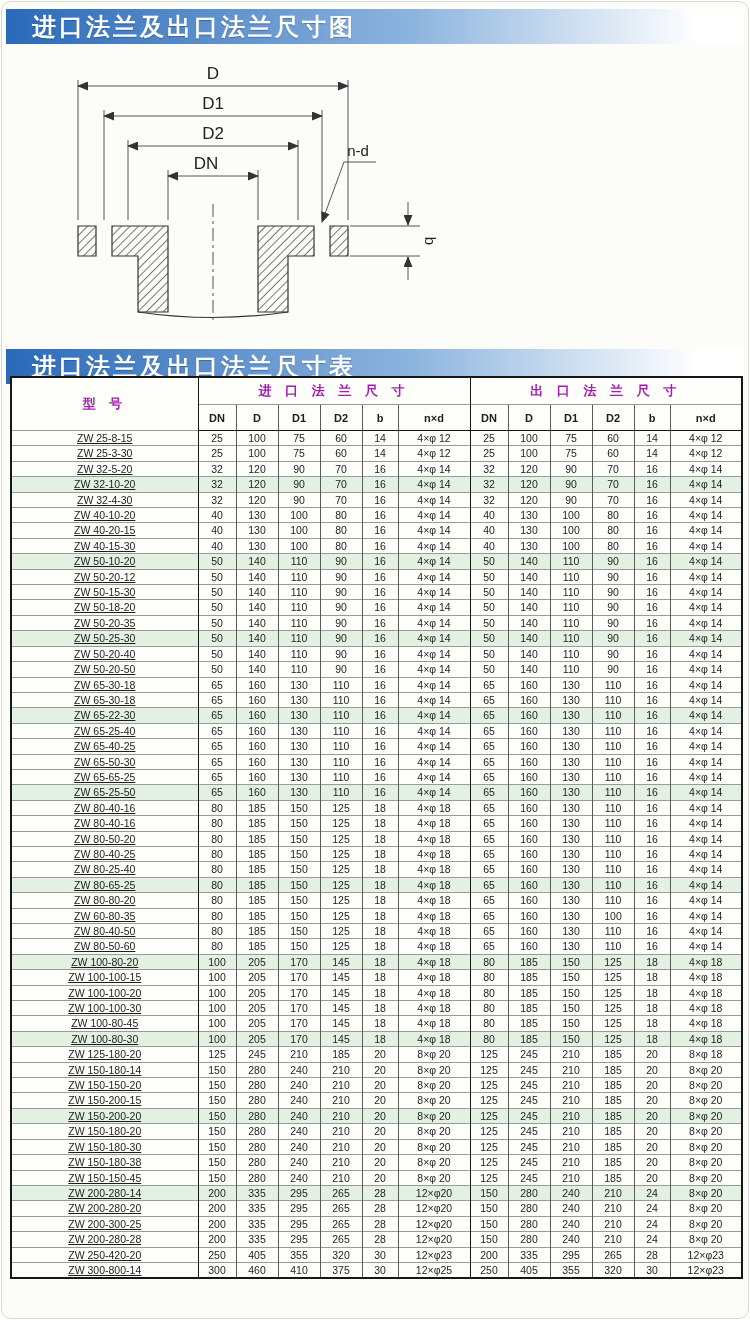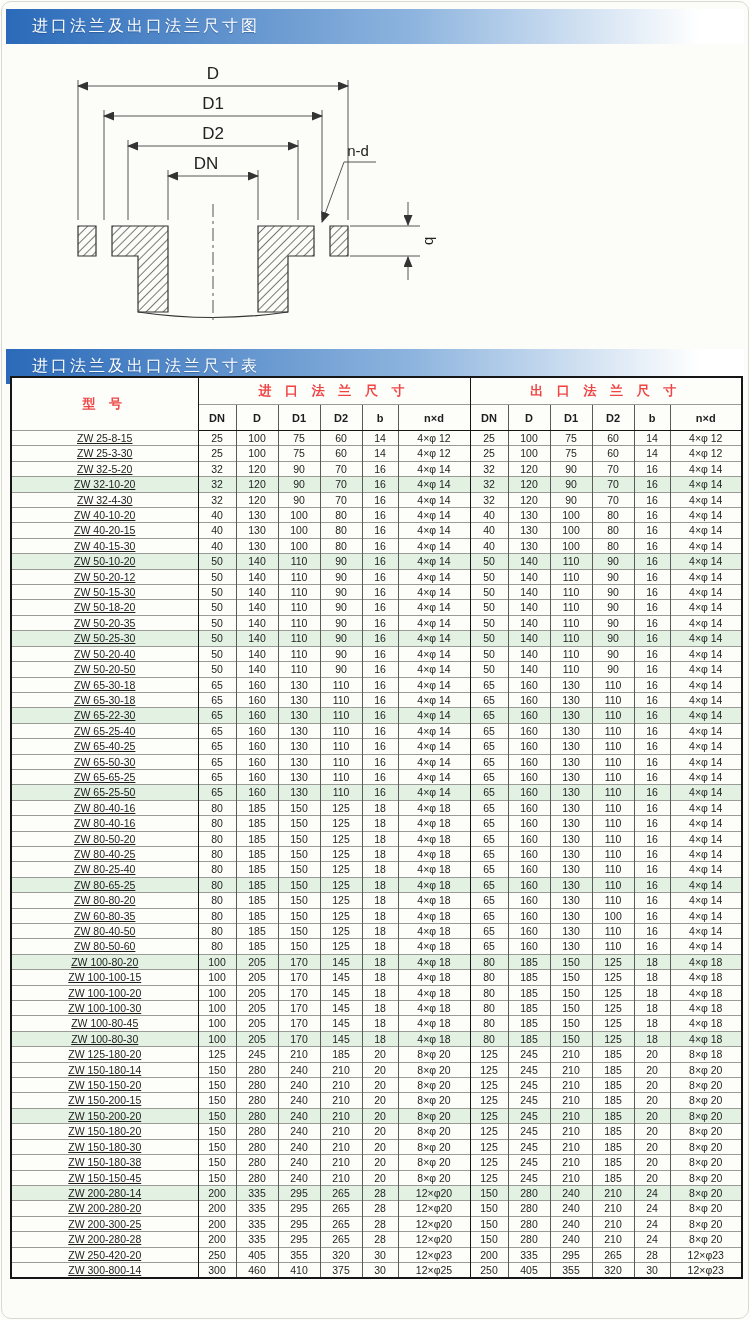--- a/index.html
+++ b/index.html
@@ -14,21 +14,21 @@
     border:1px solid #d9d9d3;border-radius:10px;
     background:#fcfcf9;
   }
   
   .banner{
     position:absolute;left:6px;width:738px;height:35px;
     background:linear-gradient(to right, var(--banner-blue,#2a6ab9) 0%, #8db4de 55%, #ffffff 94%);
     display:flex;align-items:center;
   }
   .banner .txt{
-    color:#ffffff;font-weight:normal;font-size:16px;letter-spacing:3px;
+    color:#ffffff;font-weight:bold;font-size:24px;letter-spacing:3px;
     font-family:"DejaVu Serif", serif;
     padding-left:26px;white-space:nowrap;
     text-shadow:0 1px 1px rgba(0,40,90,.35);
   }
   #banner1{top:9px;}
   #banner2{top:349px;}
   
   #diagram{position:absolute;left:28px;top:56px;}
   
   #tblwrap{position:absolute;left:10px;top:376px;}
@@ -39,27 +39,27 @@
   }
   table.spec td, table.spec th{
     padding:0;text-align:center;vertical-align:middle;
     border-left:1px solid #5a5a5a;border-top:1px solid #9a9a96;
     font-weight:normal;color:#1d1d1d;
     overflow:hidden;white-space:nowrap;
   }
   table.spec{border:2px solid #161616;}
   table.spec tr.h1 th{
     height:26px;font-weight:bold;font-size:13px;letter-spacing:5px;
-    border-top:none;color:#ef4444;
+    border-top:none;color:#a21caf;
   }
   table.spec tr.h2 th{
     height:25px;font-weight:bold;font-size:11px;letter-spacing:0;
     border-bottom:1.5px solid #161616;
   }
-  th.model-h{font-size:14px;font-weight:bold;letter-spacing:8px;border-left:none;}
+  th.model-h{font-size:14px;font-weight:bold;letter-spacing:8px;border-left:none;font-family:Liberation Serif, serif;}
   .sec-l{border-left:1.5px solid #161616 !important;}
   table.spec td{height:14.4px;line-height:14.4px;}
   table.spec td.model{border-left:none;text-decoration:underline;}
   tr.hl td{background:var(--hl,#e2f1e1);}
   tr[data-name="table-row"]:nth-child(odd) td{background-clip:padding-box;}
 </style>
 </head>
 <body>
 
 <div class="page-frame" data-name="page-frame"></div>

